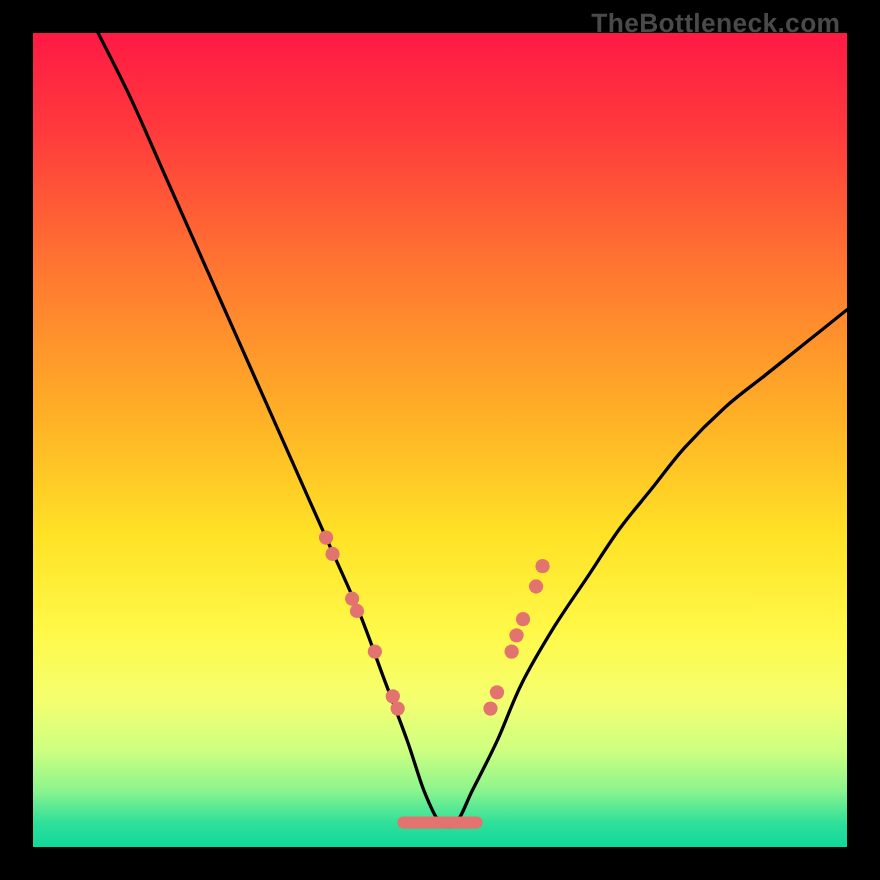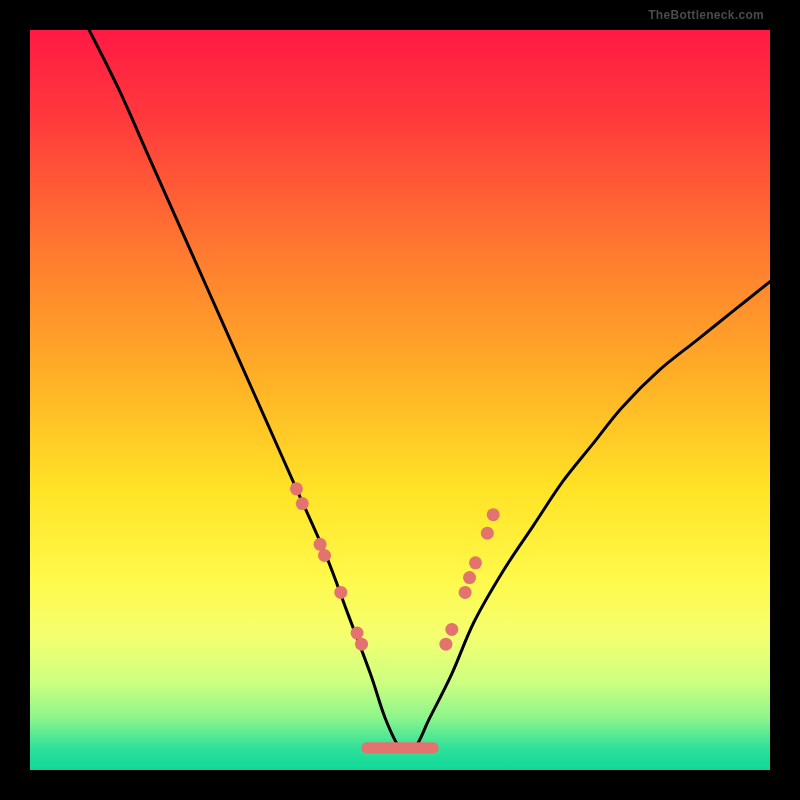--- a/index.html
+++ b/index.html
@@ -24,21 +24,21 @@
     top: 0;
     width: 740px;
     height: 740px;
   }
   .watermark {
     position: absolute;
     top: 8px;
     right: 36px;
     color: #4a4a4a;
     font-family: Arial, Helvetica, sans-serif;
-    font-size: 12px;
+    font-size: 24px;
     font-weight: 600;
     letter-spacing: 0.3px;
   }
   svg { display: block; }
 </style>
 </head>
 <body>
 
 <div class="frame">
   <svg class="plot" viewBox="0 0 740 740">

